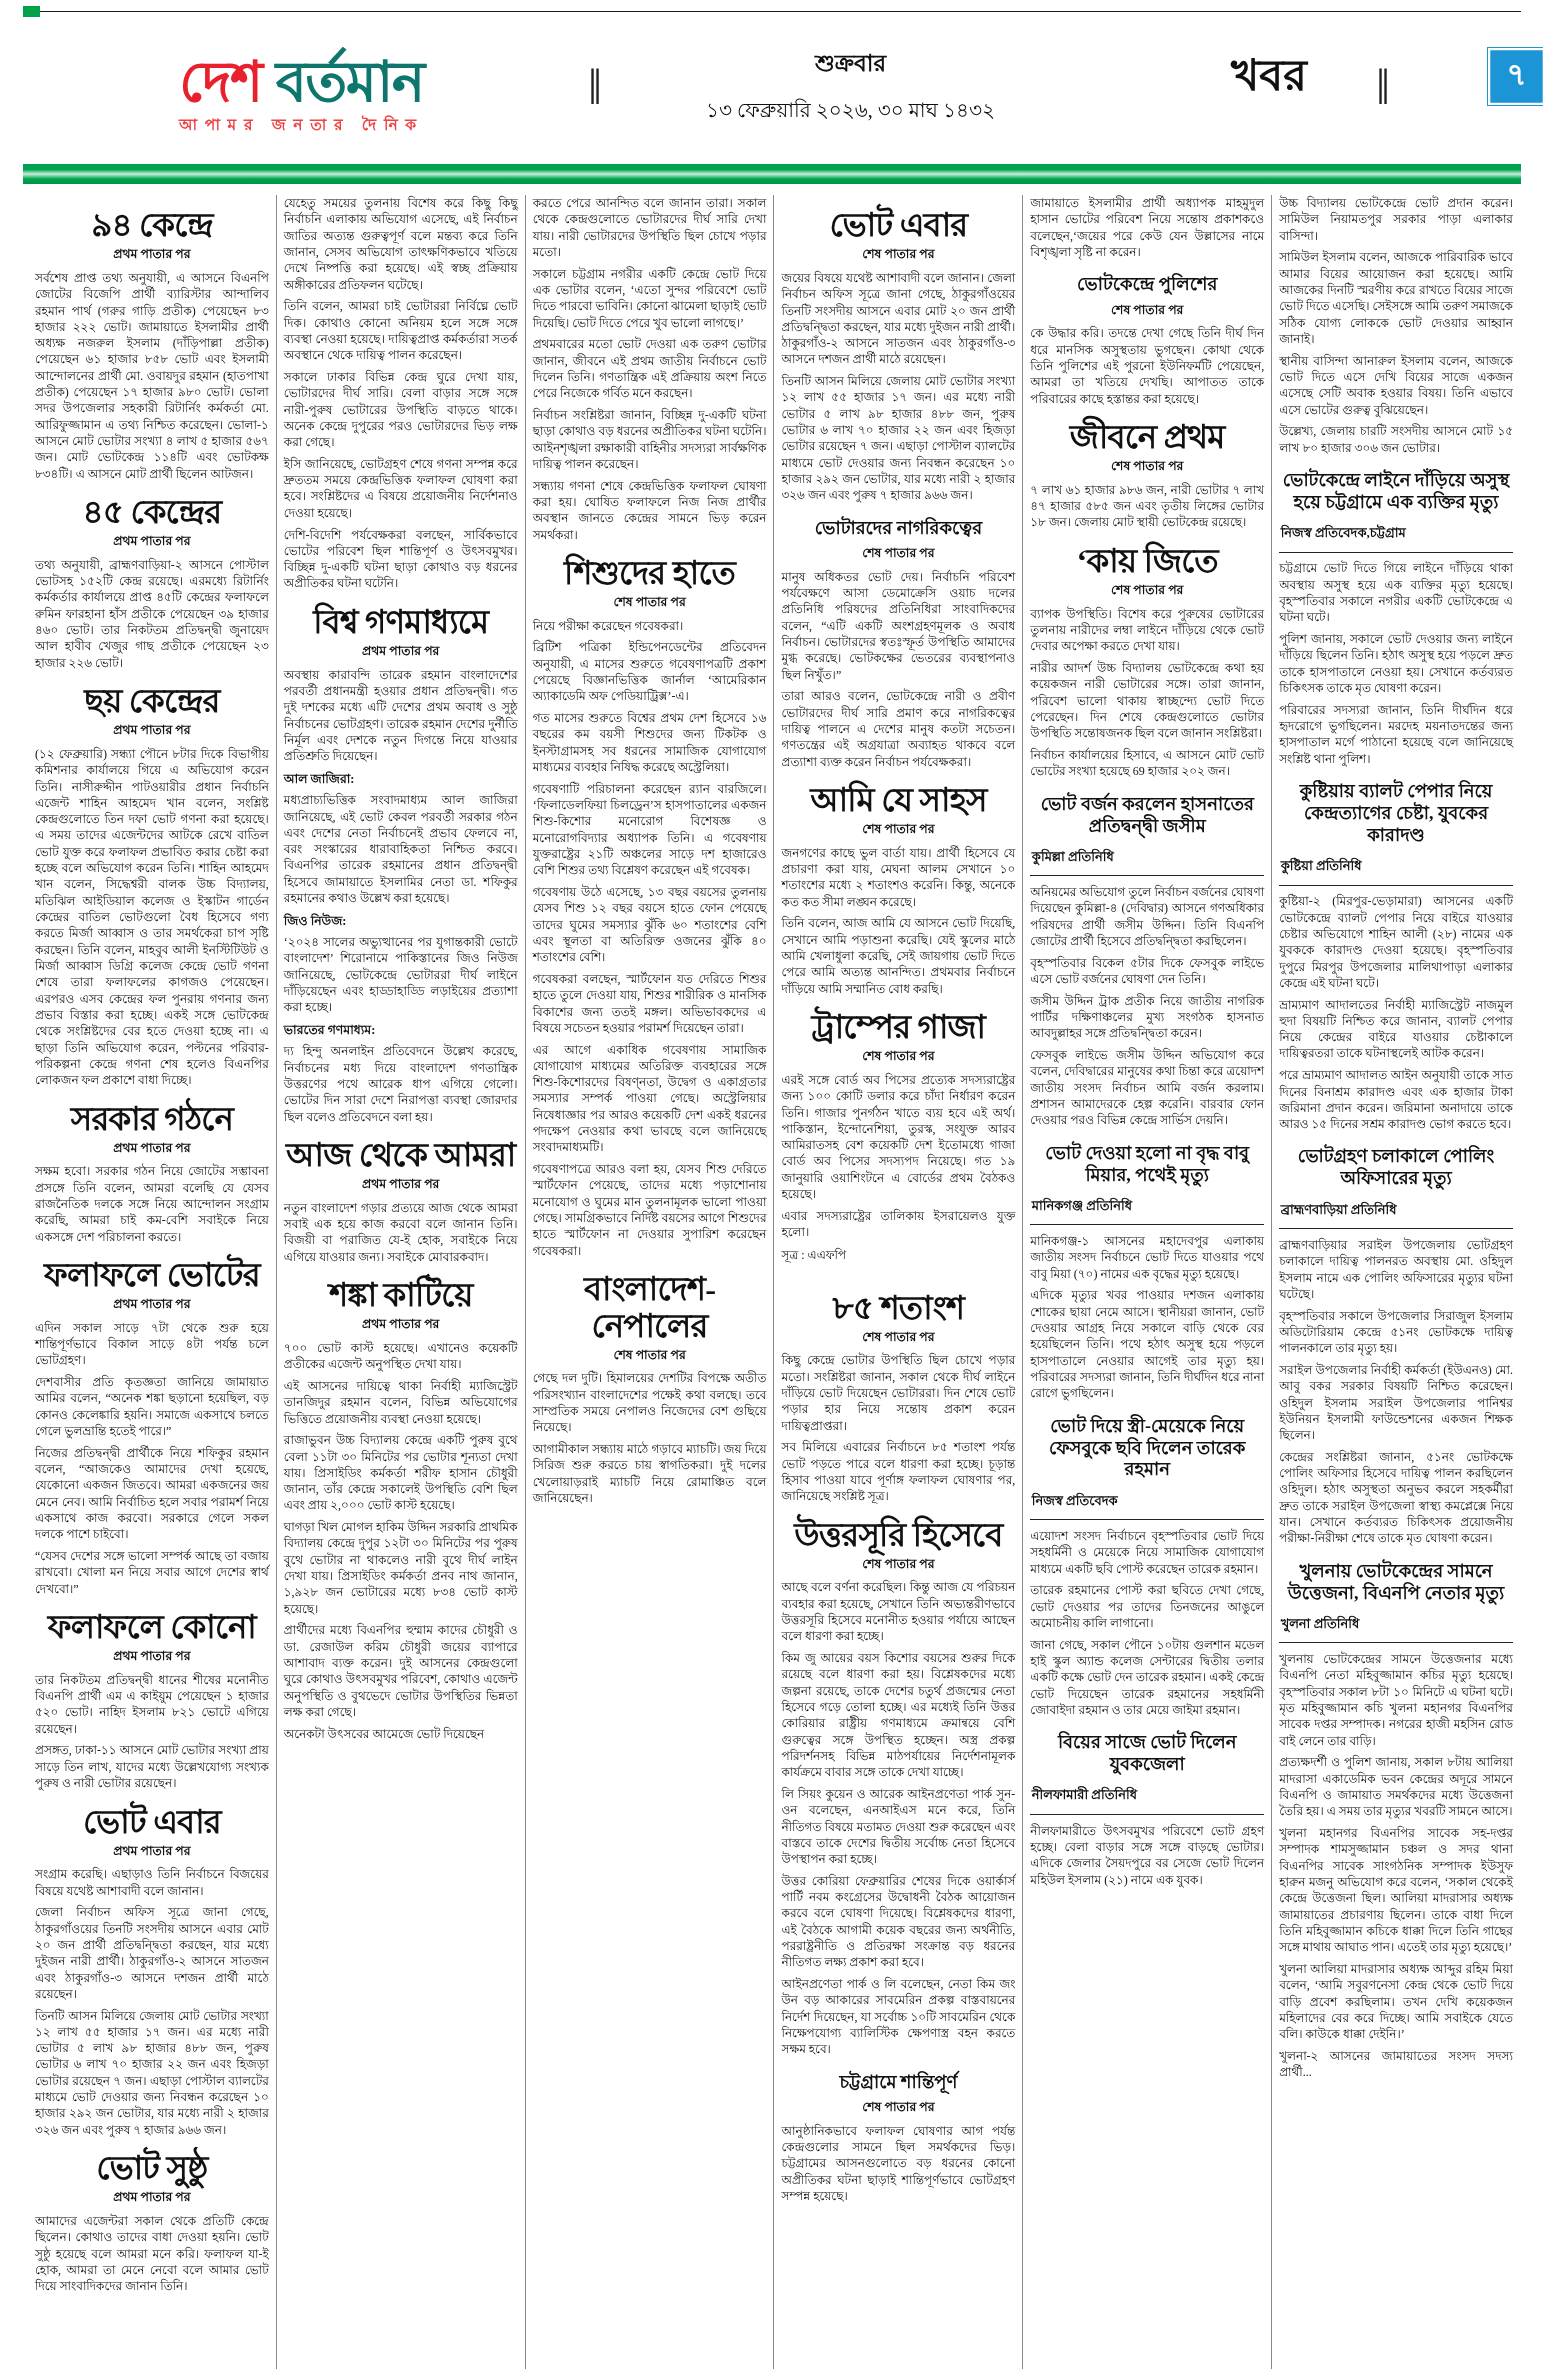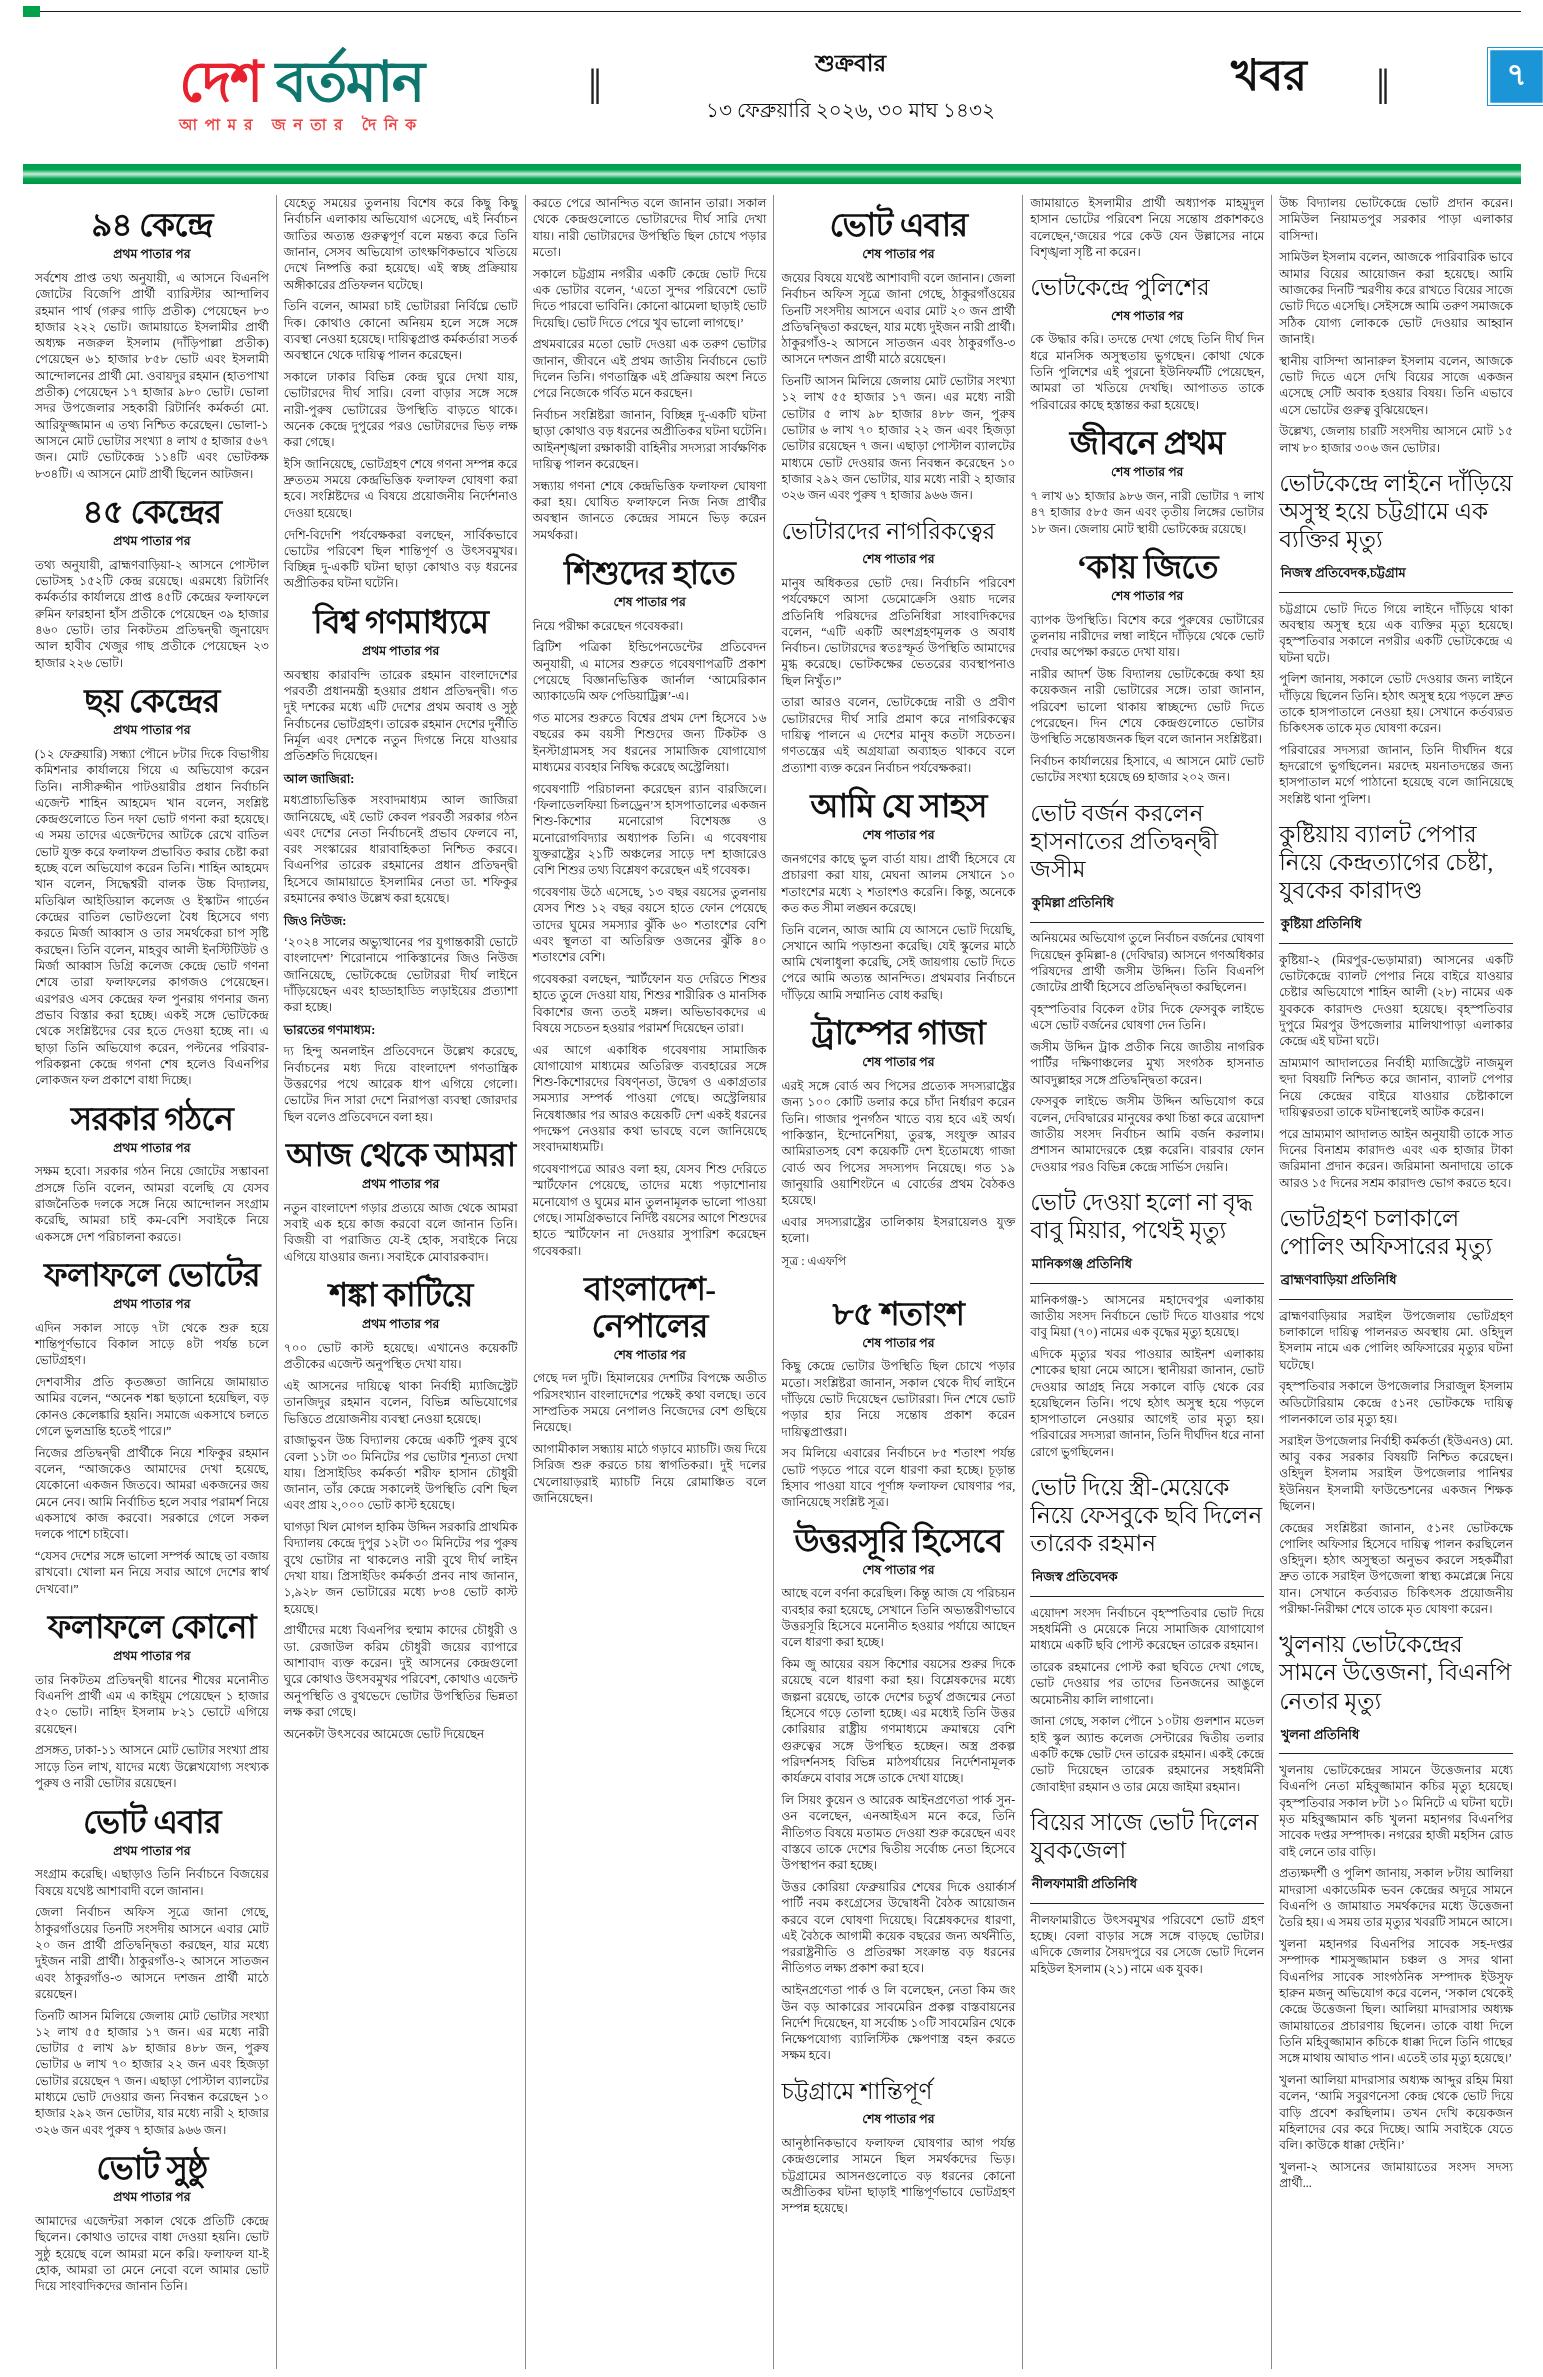--- a/index.html
+++ b/index.html
@@ -40,21 +40,21 @@
   }
   .col{
     flex:1 1 0;padding:0 7px;overflow:hidden;border-right:0.8px solid #8a8a8a;
   }
   .col:last-child{border-right:none;}
   .h-big{
     font-size:32.5px;font-weight:bold;text-align:center;line-height:1.12;
     margin:12.4px 0 1.5px 0;letter-spacing:-0.8px;
   }
   .h-news{
-    font-size:23px;font-weight:normal;line-height:1.22;
+    font-size:18px;font-weight:bold;text-align:center;line-height:1.22;
     margin:14px 0 4.6px 0;
   }
   .cont{
     text-align:center;font-weight:bold;font-size:12.4px;margin:1.5px 0 4.6px 0;
   }
   .byline{
     font-weight:bold;font-size:13px;border-bottom:1.5px solid #222;
     padding:4.6px 0 7.7px 1.5px;margin:3.1px 0 7.7px 0;
   }
   .para{
@@ -223,21 +223,21 @@
       <div class="para">নির্বাচন কার্যালয়ের হিসাবে, এ আসনে মোট ভোট ভোটের সংখ্যা হয়েছে 69 হাজার ২০২ জন।</div>
       <div class="h-news">ভোট বর্জন করলেন হাসনাতের প্রতিদ্বন্দ্বী জসীম</div>
       <div class="byline">কুমিল্লা প্রতিনিধি</div>
       <div class="para">অনিয়মের অভিযোগ তুলে নির্বাচন বর্জনের ঘোষণা দিয়েছেন কুমিল্লা-৪ (দেবিদ্বার) আসনে গণঅধিকার পরিষদের প্রার্থী জসীম উদ্দিন। তিনি বিএনপি জোটের প্রার্থী হিসেবে প্রতিদ্বন্দ্বিতা করছিলেন।</div>
       <div class="para">বৃহস্পতিবার বিকেল ৫টার দিকে ফেসবুক লাইভে এসে ভোট বর্জনের ঘোষণা দেন তিনি।</div>
       <div class="para">জসীম উদ্দিন ট্রাক প্রতীক নিয়ে জাতীয় নাগরিক পার্টির দক্ষিণাঞ্চলের মুখ্য সংগঠক হাসনাত আবদুল্লাহর সঙ্গে প্রতিদ্বন্দ্বিতা করেন।</div>
       <div class="para">ফেসবুক লাইভে জসীম উদ্দিন অভিযোগ করে বলেন, দেবিদ্বারের মানুষের কথা চিন্তা করে ত্রয়োদশ জাতীয় সংসদ নির্বাচন আমি বর্জন করলাম। প্রশাসন আমাদেরকে হেল্প করেনি। বারবার ফোন দেওয়ার পরও বিভিন্ন কেন্দ্রে সার্ভিস দেয়নি।</div>
       <div class="h-news">ভোট দেওয়া হলো না বৃদ্ধ বাবু মিয়ার, পথেই মৃত্যু</div>
       <div class="byline">মানিকগঞ্জ প্রতিনিধি</div>
       <div class="para">মানিকগঞ্জ-১ আসনের মহাদেবপুর এলাকায় জাতীয় সংসদ নির্বাচনে ভোট দিতে যাওয়ার পথে বাবু মিয়া (৭০) নামের এক বৃদ্ধের মৃত্যু হয়েছে।</div>
-      <div class="para">এদিকে মৃত্যুর খবর পাওয়ার আইনশ এলাকায় শোকের ছায়া নেমে আসে। স্থানীয়রা জানান, ভোট দেওয়ার আগ্রহ নিয়ে সকালে বাড়ি থেকে বের হয়েছিলেন তিনি। পথে হঠাৎ অসুস্থ হয়ে পড়লে হাসপাতালে নেওয়ার আগেই তার মৃত্যু হয়। পরিবারের সদস্যরা জানান, তিনি দীর্ঘদিন ধরে নানা রোগে ভুগছিলেন।</div>
+      <div class="para">এদিকে মৃত্যুর খবর পাওয়ার দশজন এলাকায় শোকের ছায়া নেমে আসে। স্থানীয়রা জানান, ভোট দেওয়ার আগ্রহ নিয়ে সকালে বাড়ি থেকে বের হয়েছিলেন তিনি। পথে হঠাৎ অসুস্থ হয়ে পড়লে হাসপাতালে নেওয়ার আগেই তার মৃত্যু হয়। পরিবারের সদস্যরা জানান, তিনি দীর্ঘদিন ধরে নানা রোগে ভুগছিলেন।</div>
       <div class="h-news">ভোট দিয়ে স্ত্রী-মেয়েকে নিয়ে ফেসবুকে ছবি দিলেন তারেক রহমান</div>
       <div class="byline">নিজস্ব প্রতিবেদক</div>
       <div class="para">এয়োদশ সংসদ নির্বাচনে বৃহস্পতিবার ভোট দিয়ে সহধর্মিনী ও মেয়েকে নিয়ে সামাজিক যোগাযোগ মাধ্যমে একটি ছবি পোস্ট করেছেন তারেক রহমান।</div>
       <div class="para">তারেক রহমানের পোস্ট করা ছবিতে দেখা গেছে, ভোট দেওয়ার পর তাদের তিনজনের আঙুলে অমোচনীয় কালি লাগানো।</div>
       <div class="para">জানা গেছে, সকাল পৌনে ১০টায় গুলশান মডেল হাই স্কুল অ্যান্ড কলেজ সেন্টারের দ্বিতীয় তলার একটি কক্ষে ভোট দেন তারেক রহমান। একই কেন্দ্রে ভোট দিয়েছেন তারেক রহমানের সহধর্মিনী জোবাইদা রহমান ও তার মেয়ে জাইমা রহমান।</div>
       <div class="h-news">বিয়ের সাজে ভোট দিলেন যুবকজেলা</div>
       <div class="byline">নীলফামারী প্রতিনিধি</div>
       <div class="para">নীলফামারীতে উৎসবমুখর পরিবেশে ভোট গ্রহণ হচ্ছে। বেলা বাড়ার সঙ্গে সঙ্গে বাড়ছে ভোটার। এদিকে জেলার সৈয়দপুরে বর সেজে ভোট দিলেন মহিউল ইসলাম (২১) নামে এক যুবক।</div>
     </div>
     <div class="col">

